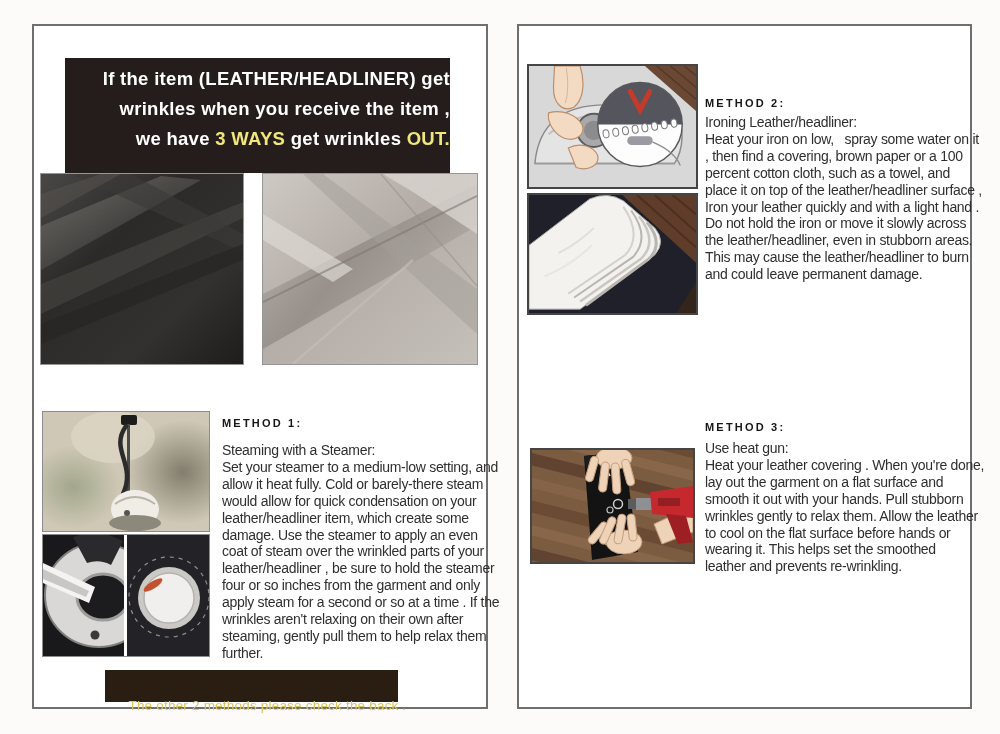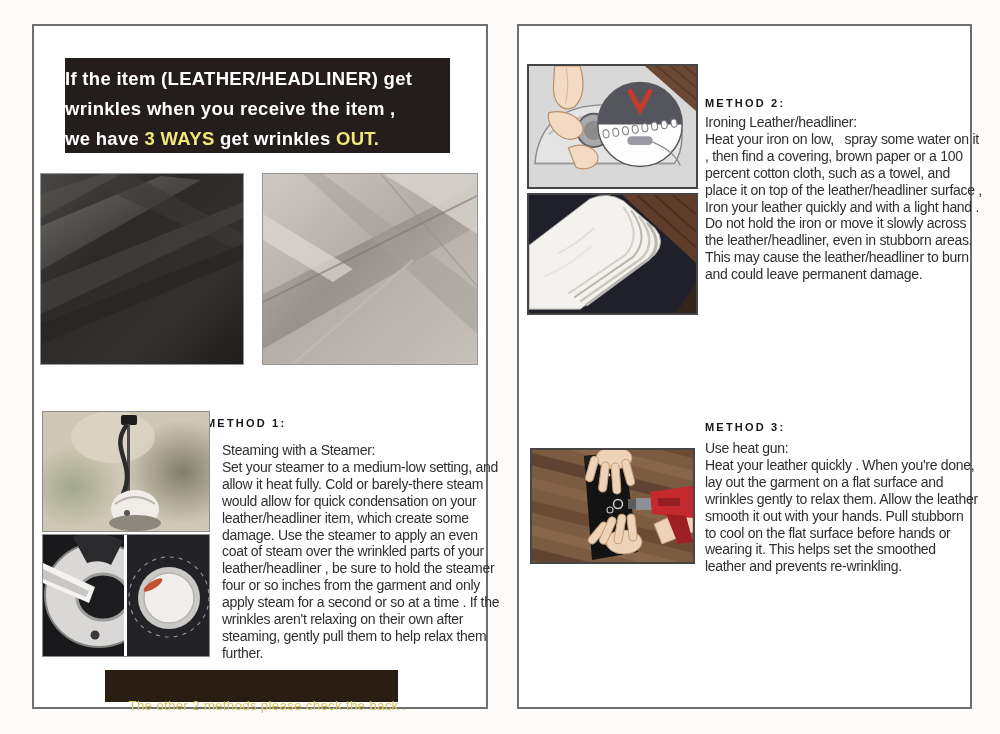--- a/index.html
+++ b/index.html
@@ -4,41 +4,41 @@
 <style>
   html,body{margin:0;padding:0;background:#fcfbfa;}
   .page{position:relative;width:1000px;height:734px;background:#fcfbfa;
         font-family:"Liberation Sans","DejaVu Sans",sans-serif;overflow:hidden;}
 
   .panel{position:absolute;top:24px;height:681px;background:#ffffff;border:2px solid #6f6f6f;}
   .panel.left{left:32px;width:452px;}
   .panel.right{left:517px;width:451px;}
 
   
-  .intro-banner{position:absolute;left:31px;top:32px;width:385px;height:95px;box-sizing:border-box;
-     background:#251c1c;color:#ffffff;text-align:left;font-weight:bold;
+  .intro-banner{position:absolute;left:31px;top:32px;width:385px;height:115px;box-sizing:border-box;
+     background:#251c1c;color:#ffffff;text-align:right;font-weight:bold;
      font-size:18.5px;letter-spacing:.3px;line-height:30px;padding-top:6px;}
   .intro-banner .hl{color:#efe77a;}
   .banner-line{white-space:pre;}
 
   
   .photo{position:absolute;margin:0;padding:0;overflow:hidden;background:#ddd;}
   .photo svg{display:block;width:100%;height:100%;}
   .leather-photo{left:6px;top:147px;width:202px;height:190px;border:1px solid #969696;}
   .fabric-photo{left:228px;top:147px;width:214px;height:190px;border:1px solid #969696;}
   .steamer-photo{left:8px;top:385px;width:166px;height:119px;border:1px solid #8d8d8d;}
   .steamer-closeups{left:8px;top:508px;width:166px;height:121px;border:1px solid #8d8d8d;}
   .iron-illustration{left:8px;top:38px;width:167px;height:121px;border:2px solid #454545;}
   .towel-illustration{left:8px;top:167px;width:167px;height:118px;border:2px solid #454545;}
   .heatgun-photo{left:11px;top:422px;width:161px;height:112px;border:2px solid #454545;}
 
   
   .method-heading{position:absolute;margin:0;font-size:11px;font-weight:bold;color:#161616;
      letter-spacing:2.2px;line-height:18px;}
-  .m1{left:172px;top:388px;}
+  .m1{left:188px;top:388px;}
   .m2{left:186px;top:68px;}
   .m3{left:186px;top:392px;}
   .body-text{position:absolute;color:#2f2f2f;font-size:14px;letter-spacing:-.3px;}
   .body-text div{white-space:pre;line-height:16.9px;}
   .m1-text{left:188px;top:416px;}
   .m2-text{left:186px;top:88px;}
   .m3-text{left:186px;top:414px;}
 
   .footer-banner{position:absolute;left:71px;top:644px;width:293px;height:32px;
      background:#2a1e13;color:#dbc65e;font-size:13.5px;letter-spacing:.2px;
@@ -216,21 +216,21 @@
 
     <h2 class="method-heading m2">METHOD 2:</h2>
     <div class="body-text m2-text">
       <div>Ironing Leather/headliner:</div>
       <div><div>Heat your iron on low,   spray some water on it</div><div>, then find a covering, brown paper or a 100</div><div>percent cotton cloth, such as a towel, and</div><div>place it on top of the leather/headliner surface ,</div><div>Iron your leather quickly and with a light hand .</div><div>Do not hold the iron or move it slowly across</div><div>the leather/headliner, even in stubborn areas.</div><div>This may cause the leather/headliner to burn</div><div>and could leave permanent damage.</div></div>
     </div>
 
     <h2 class="method-heading m3">METHOD 3:</h2>
     <div class="body-text m3-text">
       <div>Use heat gun:</div>
-      <div><div>Heat your leather quickly . When you're done,</div><div>lay out the garment on a flat surface and</div><div>wrinkles gently to relax them. Allow the leather</div><div>smooth it out with your hands. Pull stubborn</div><div>to cool on the flat surface before hands or</div><div>wearing it. This helps set the smoothed</div><div>leather and prevents re-wrinkling.</div></div>
+      <div><div>Heat your leather covering . When you're done,</div><div>lay out the garment on a flat surface and</div><div>smooth it out with your hands. Pull stubborn</div><div>wrinkles gently to relax them. Allow the leather</div><div>to cool on the flat surface before hands or</div><div>wearing it. This helps set the smoothed</div><div>leather and prevents re-wrinkling.</div></div>
     </div>
 
     <figure class="photo heatgun-photo" aria-label="photo: hands smoothing leather piece with red heat gun">
       <svg viewBox="0 0 161 112" preserveAspectRatio="none">
         <rect width="161" height="112" fill="#7c5c41"></rect>
         <g transform="rotate(14 80 56)" opacity="0.9">
           <rect x="-40" y="-22" width="250" height="12" fill="#6a4a33"></rect>
           <rect x="-40" y="2" width="250" height="10" fill="#8a684b"></rect>
           <rect x="-40" y="24" width="250" height="12" fill="#5e4130"></rect>
           <rect x="-40" y="48" width="250" height="10" fill="#86644a"></rect>

